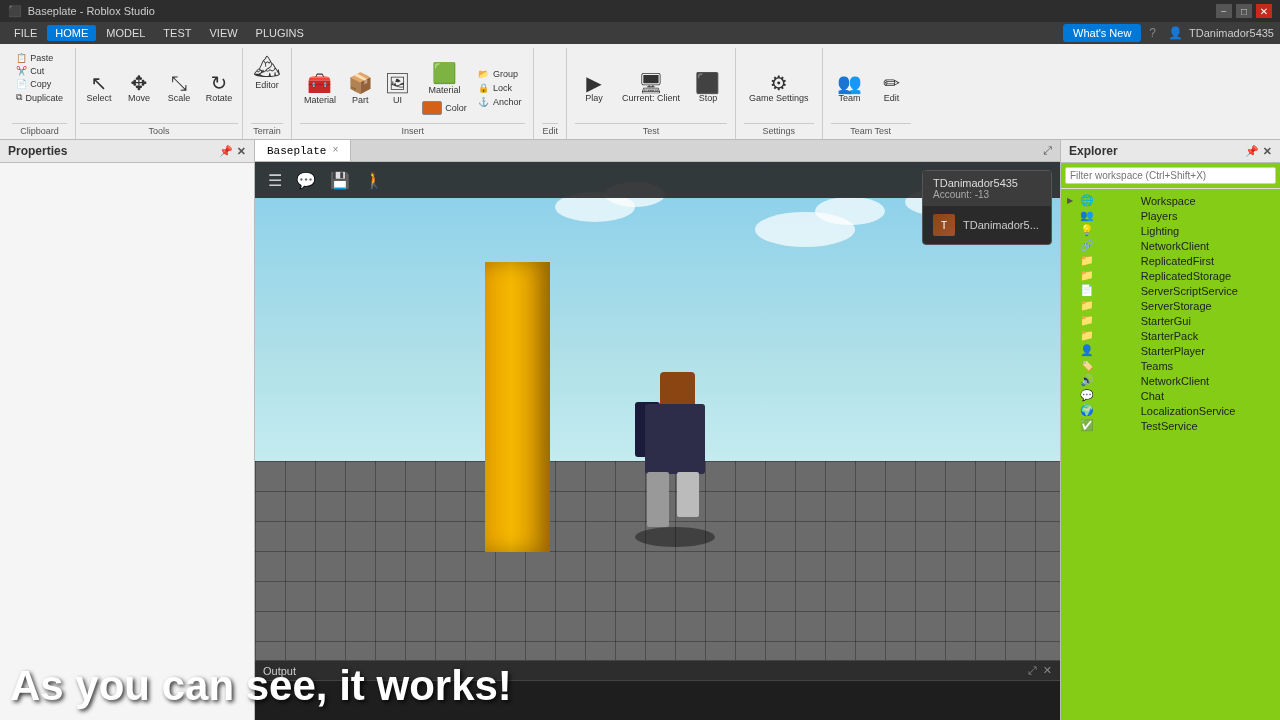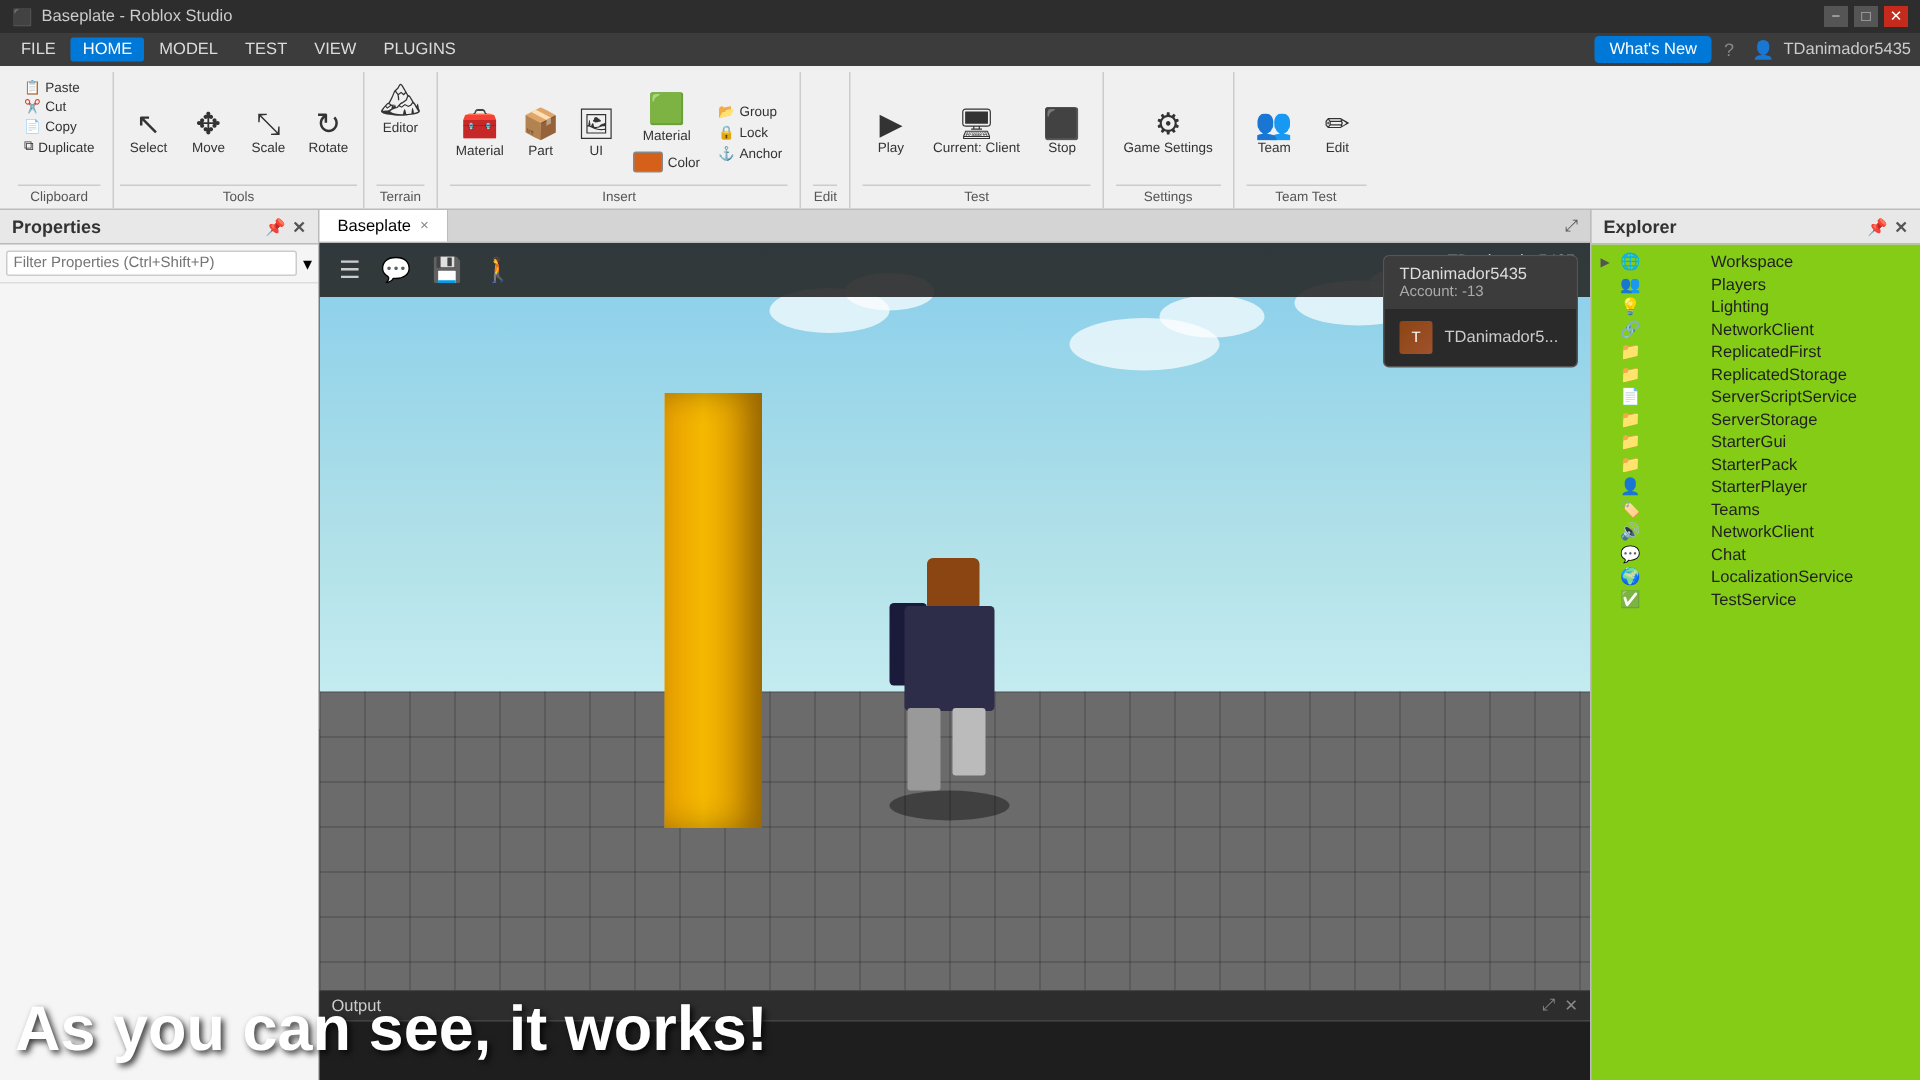--- a/index.html
+++ b/index.html
@@ -191,21 +191,21 @@
     }
 
     
     #main-area {
       display: flex;
       height: calc(720px - 22px - 22px - 96px);
     }
 
     
     #left-panel {
-      width: 213px;
+      width: 255px;
       background: #f5f5f5;
       border-right: 1px solid #bbb;
       display: flex;
       flex-direction: column;
     }
     #properties-header {
       background: #e8e8e8;
       padding: 4px 8px;
       display: flex;
       align-items: center;
@@ -249,20 +249,21 @@
     .tab {
       padding: 3px 12px;
       font-size: 11px;
       background: #f0f0f0;
       border-right: 1px solid #bbb;
       cursor: pointer;
       display: flex;
       align-items: center;
       gap: 6px;
       height: 100%;
+      font-family: Liberation Mono, monospace;
     }
     .tab.active { background: white; }
     .tab-close { cursor: pointer; color: #888; font-size: 10px; }
 
     #viewport {
       flex: 1;
       position: relative;
       overflow: hidden;
       background: #1a1a2e;
     }
@@ -771,24 +772,20 @@
 <div id="main-area">
 
   <div id="left-panel">
     <div id="properties-header">
       <span>Properties</span>
       <div class="panel-header-icons">
         <span class="panel-icon">📌</span>
         <span class="panel-icon">✕</span>
       </div>
     </div>
-    <div id="filter-properties">
-      <input type="text" placeholder="Filter Properties (Ctrl+Shift+P)" style="">
-      <span>▾</span>
-    </div>
   </div>
 
   <div id="viewport-area">
 
     <div id="tab-bar">
       <div class="tab active">
         <span>Baseplate</span>
         <span class="tab-close">×</span>
       </div>
       <span style="flex:1;"></span>
@@ -859,20 +856,23 @@
   </div>
 
   <div id="right-panel">
     <div id="explorer-header">
       <span>Explorer</span>
       <div class="panel-header-icons">
         <span class="panel-icon">📌</span>
         <span class="panel-icon">✕</span>
       </div>
     </div>
+    <div id="filter-workspace">
+      <input type="text" placeholder="Filter workspace (Ctrl+Shift+X)" style="">
+    </div>
     <div class="explorer-tree" id="explorer-tree">
 
     <div class="tree-item">
           <span class="tree-arrow">▶</span>
           <span class="tree-icon">🌐</span>
           <span class="tree-label">Workspace</span>
         </div>
         <div class="tree-item">
           <span class="tree-arrow"> </span>
           <span class="tree-icon">👥</span>

